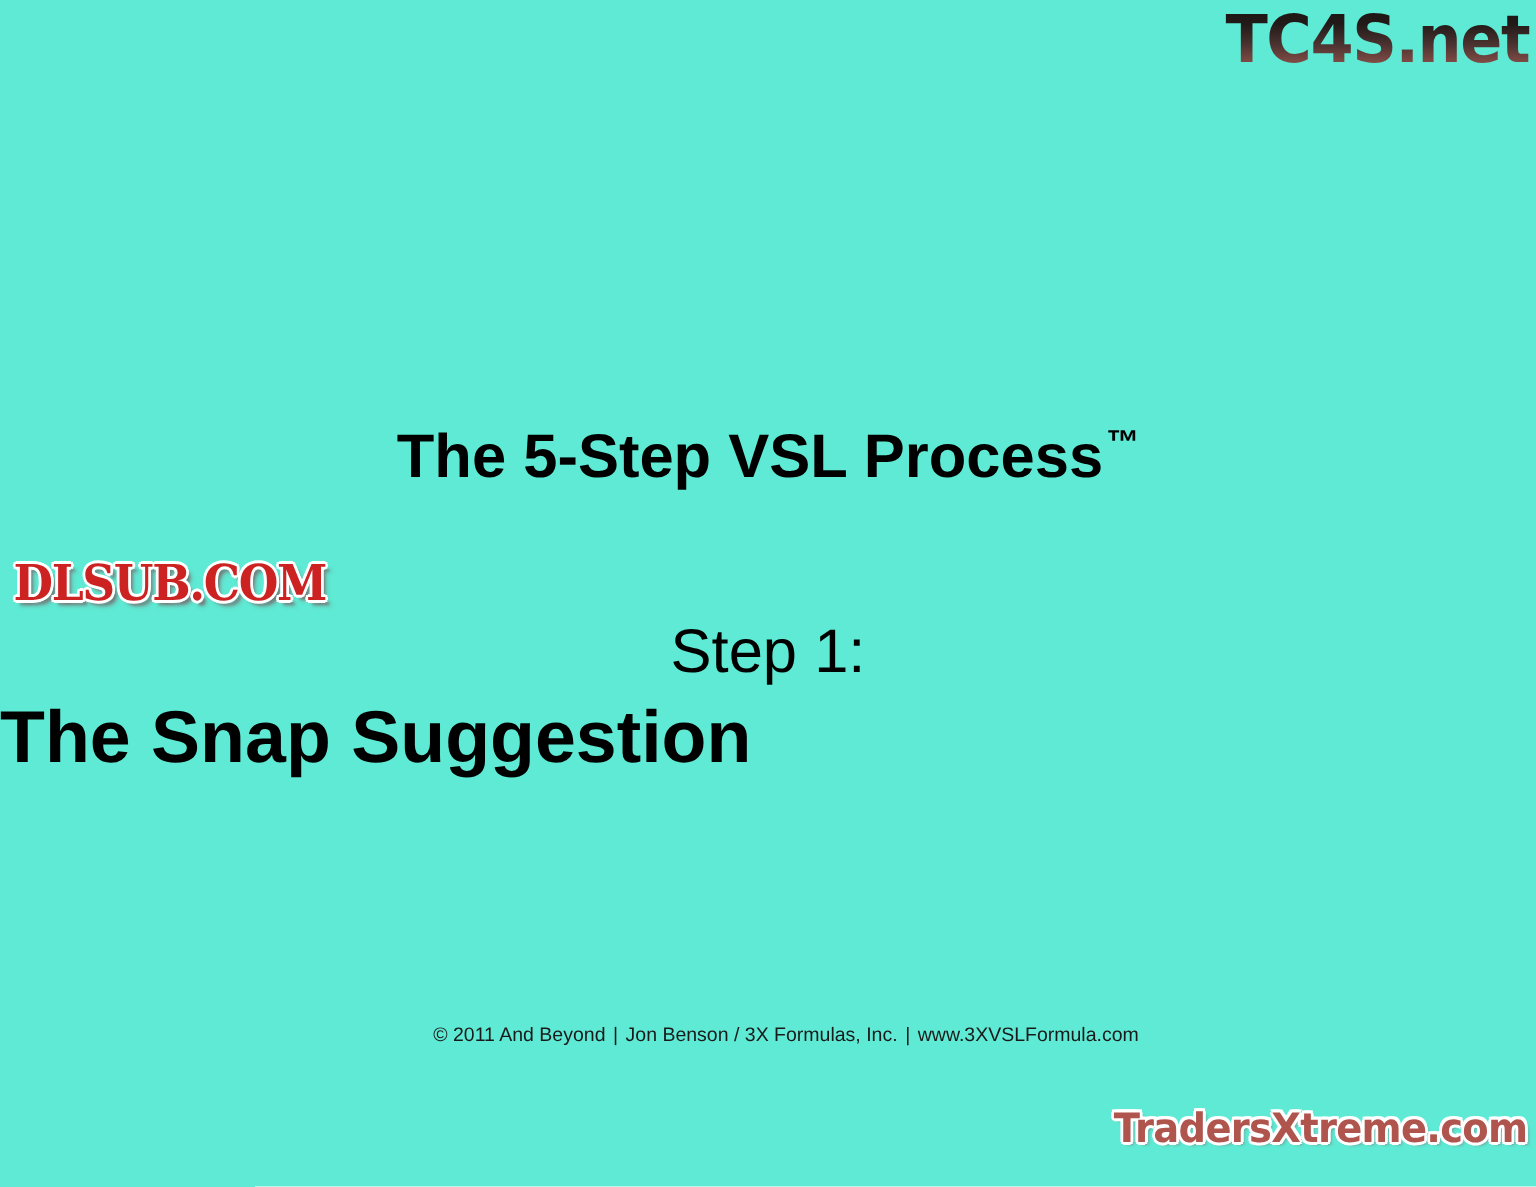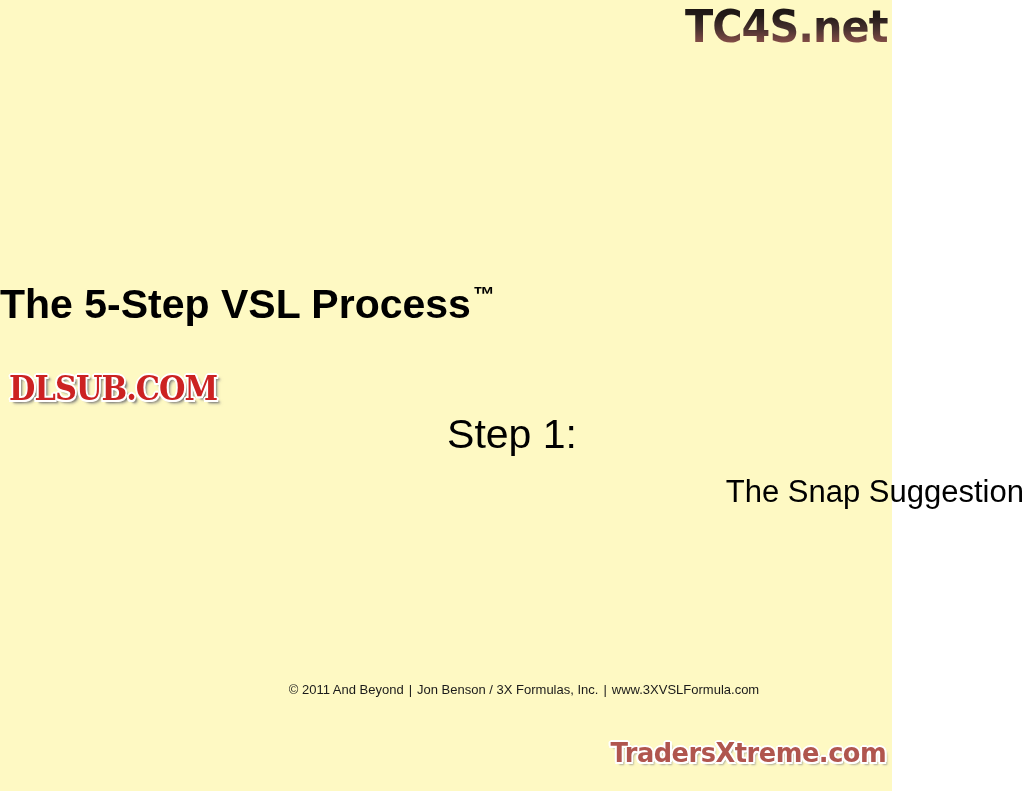--- a/index.html
+++ b/index.html
@@ -9,23 +9,23 @@
   }
   body {
     width: 1024px;
     height: 791px;
     overflow: hidden;
     font-family: "Liberation Sans", sans-serif;
   }
 
   #slide {
     position: relative;
-    width: 892px;
+    width: 1024px;
     height: 791px;
-    background: #fef9c3;
+    background: #5eead4;
   }
 
   
   #tc4s-logo {
     position: absolute;
     right: 4px;
     top: 2px;
     font-family: "DejaVu Sans", sans-serif;
     font-weight: bold;
     font-size: 44px;
@@ -47,20 +47,21 @@
     white-space: nowrap;
     user-select: none;
   }
 
   
   #title-block {
     position: absolute;
     left: 0;
     top: 279px;
     width: 1024px;
+    text-align: center;
   }
   #title-text {
     font-family: "Liberation Sans", sans-serif;
     font-weight: bold;
     font-size: 41px;
     line-height: 50px;
     color: #000000;
     letter-spacing: 0px;
     white-space: nowrap;
   }
@@ -121,24 +122,24 @@
     white-space: nowrap;
     z-index: 2;
   }
 
   
   #subtitle-line {
     position: absolute;
     left: 0;
     top: 466px;
     width: 1024px;
-    text-align: right;
-    font-family: "Liberation Sans", sans-serif;
-    font-weight: normal;
-    font-size: 31px;
+    text-align: left;
+    font-family: "Liberation Sans", sans-serif;
+    font-weight: bold;
+    font-size: 49px;
     line-height: 52px;
     color: #000000;
     white-space: nowrap;
   }
 
   
   #footer {
     position: absolute;
     left: 12px;
     top: 681px;

